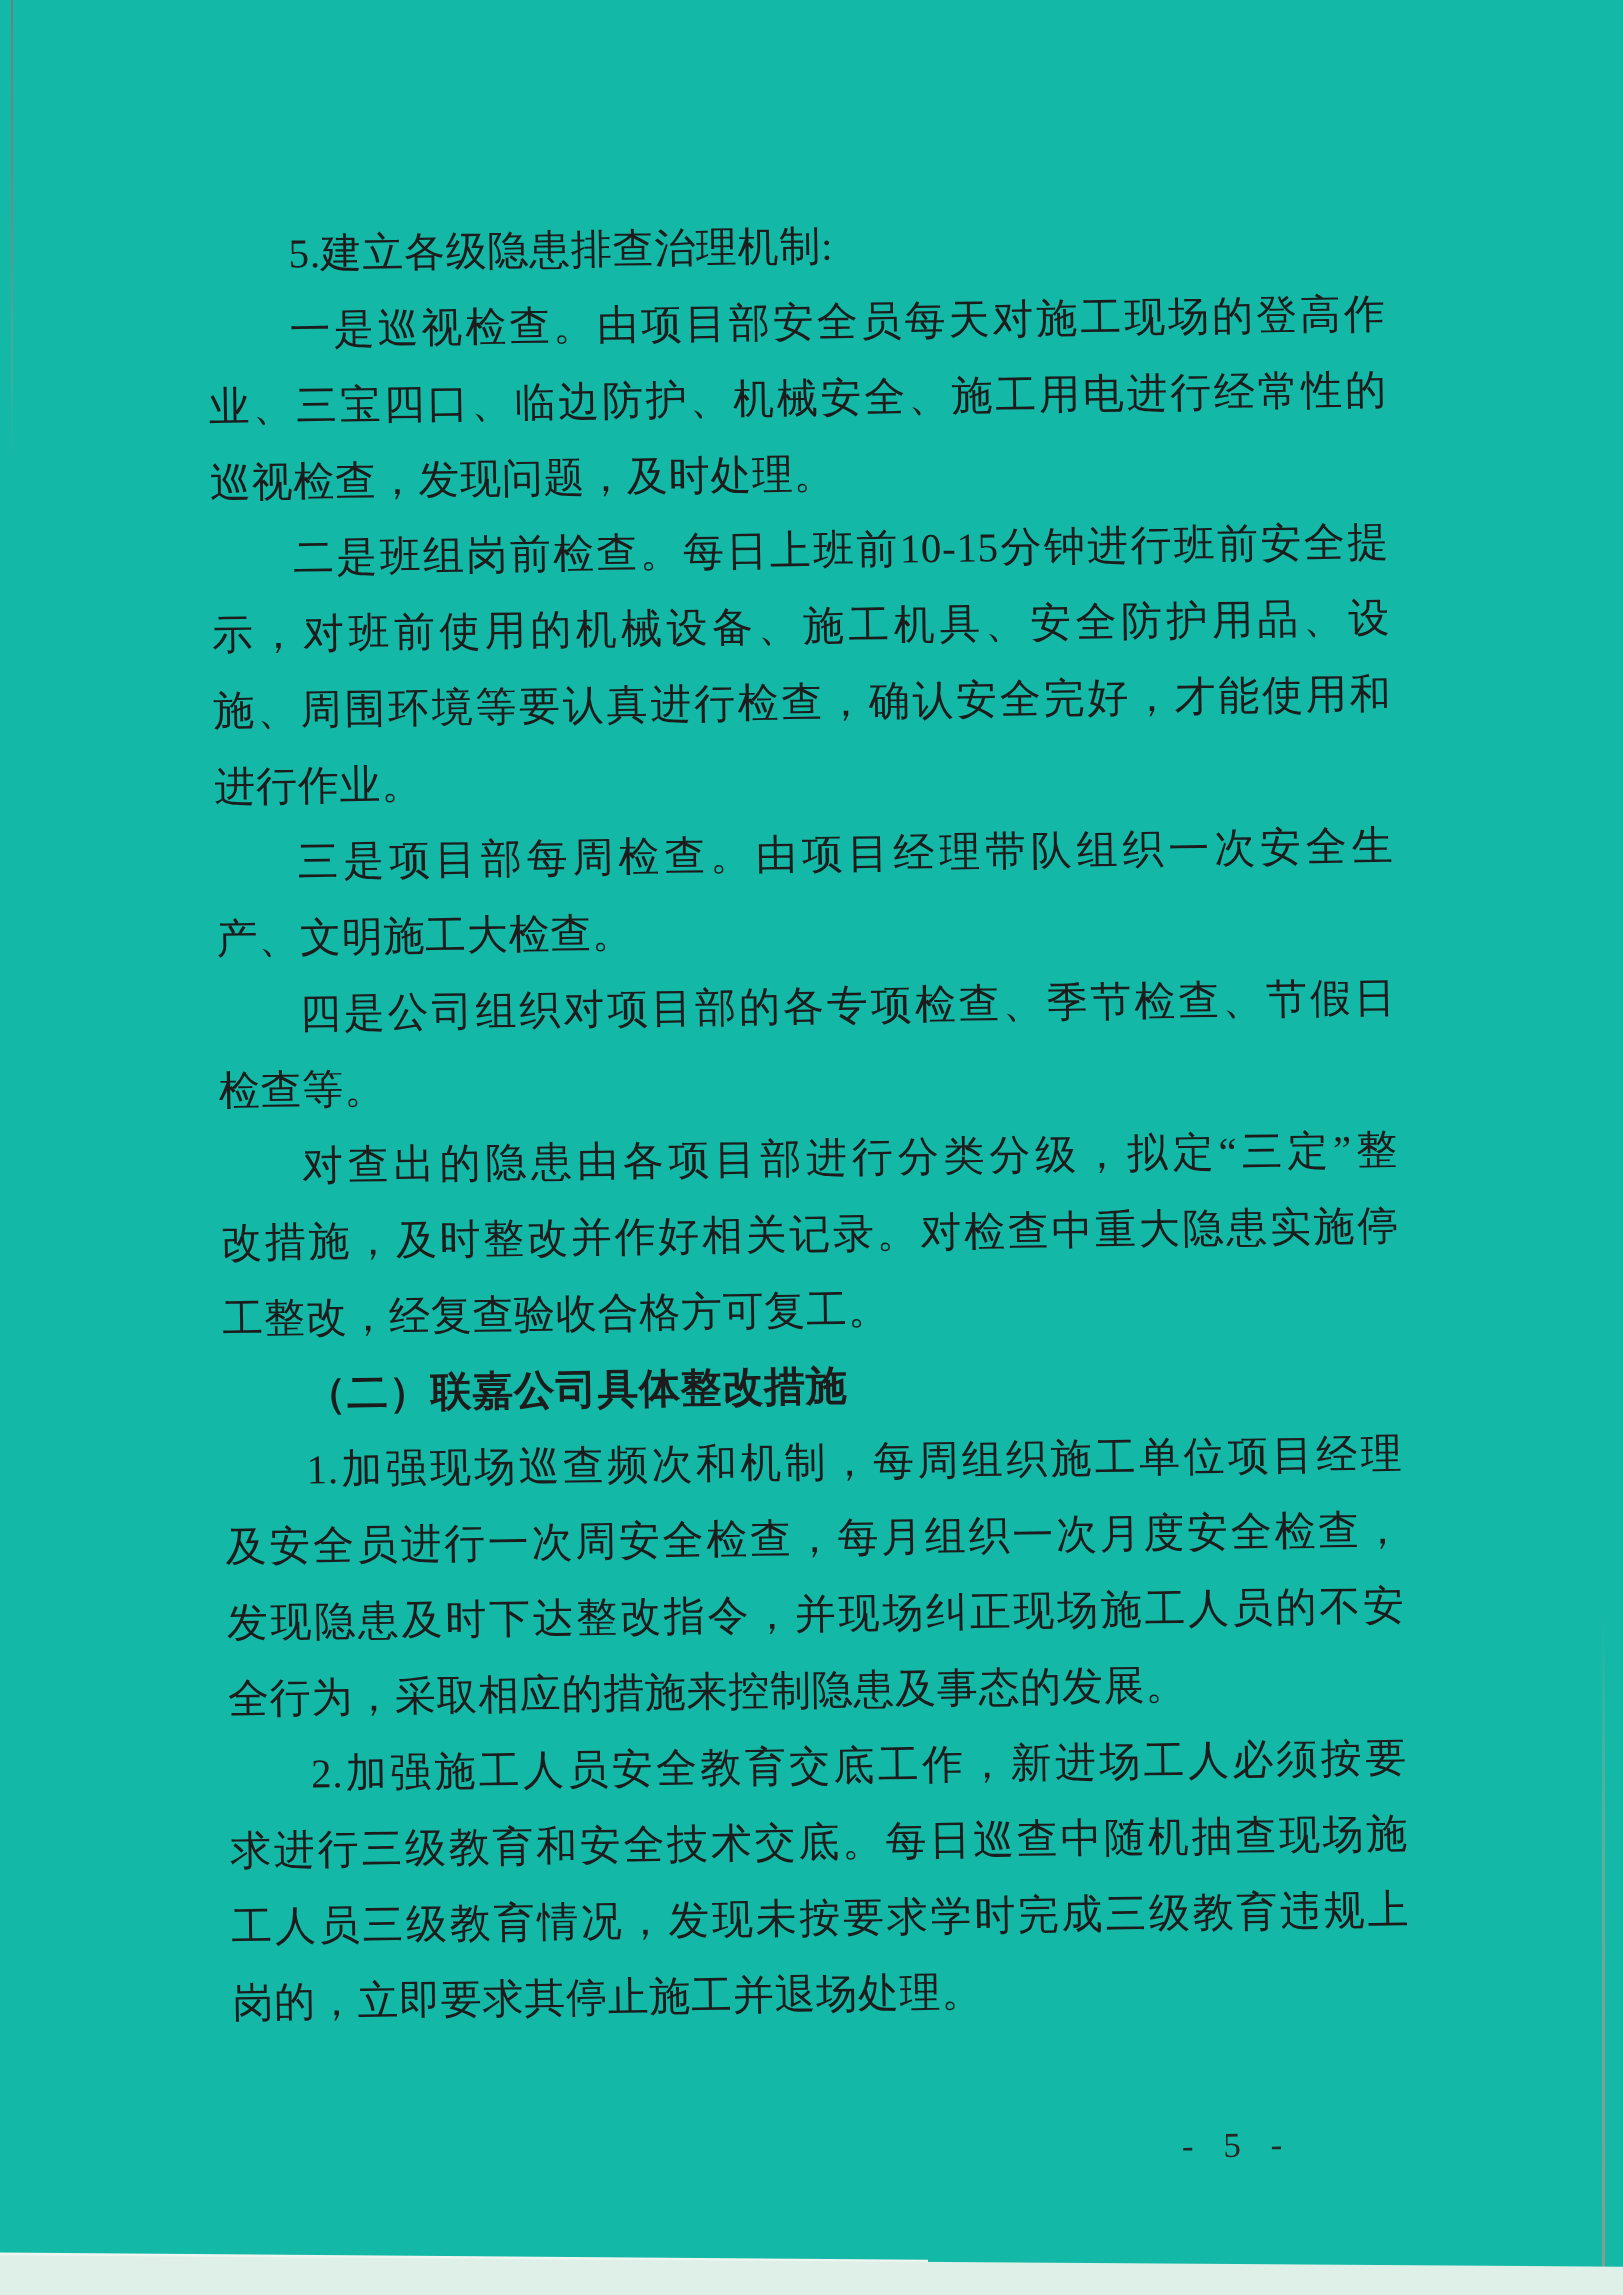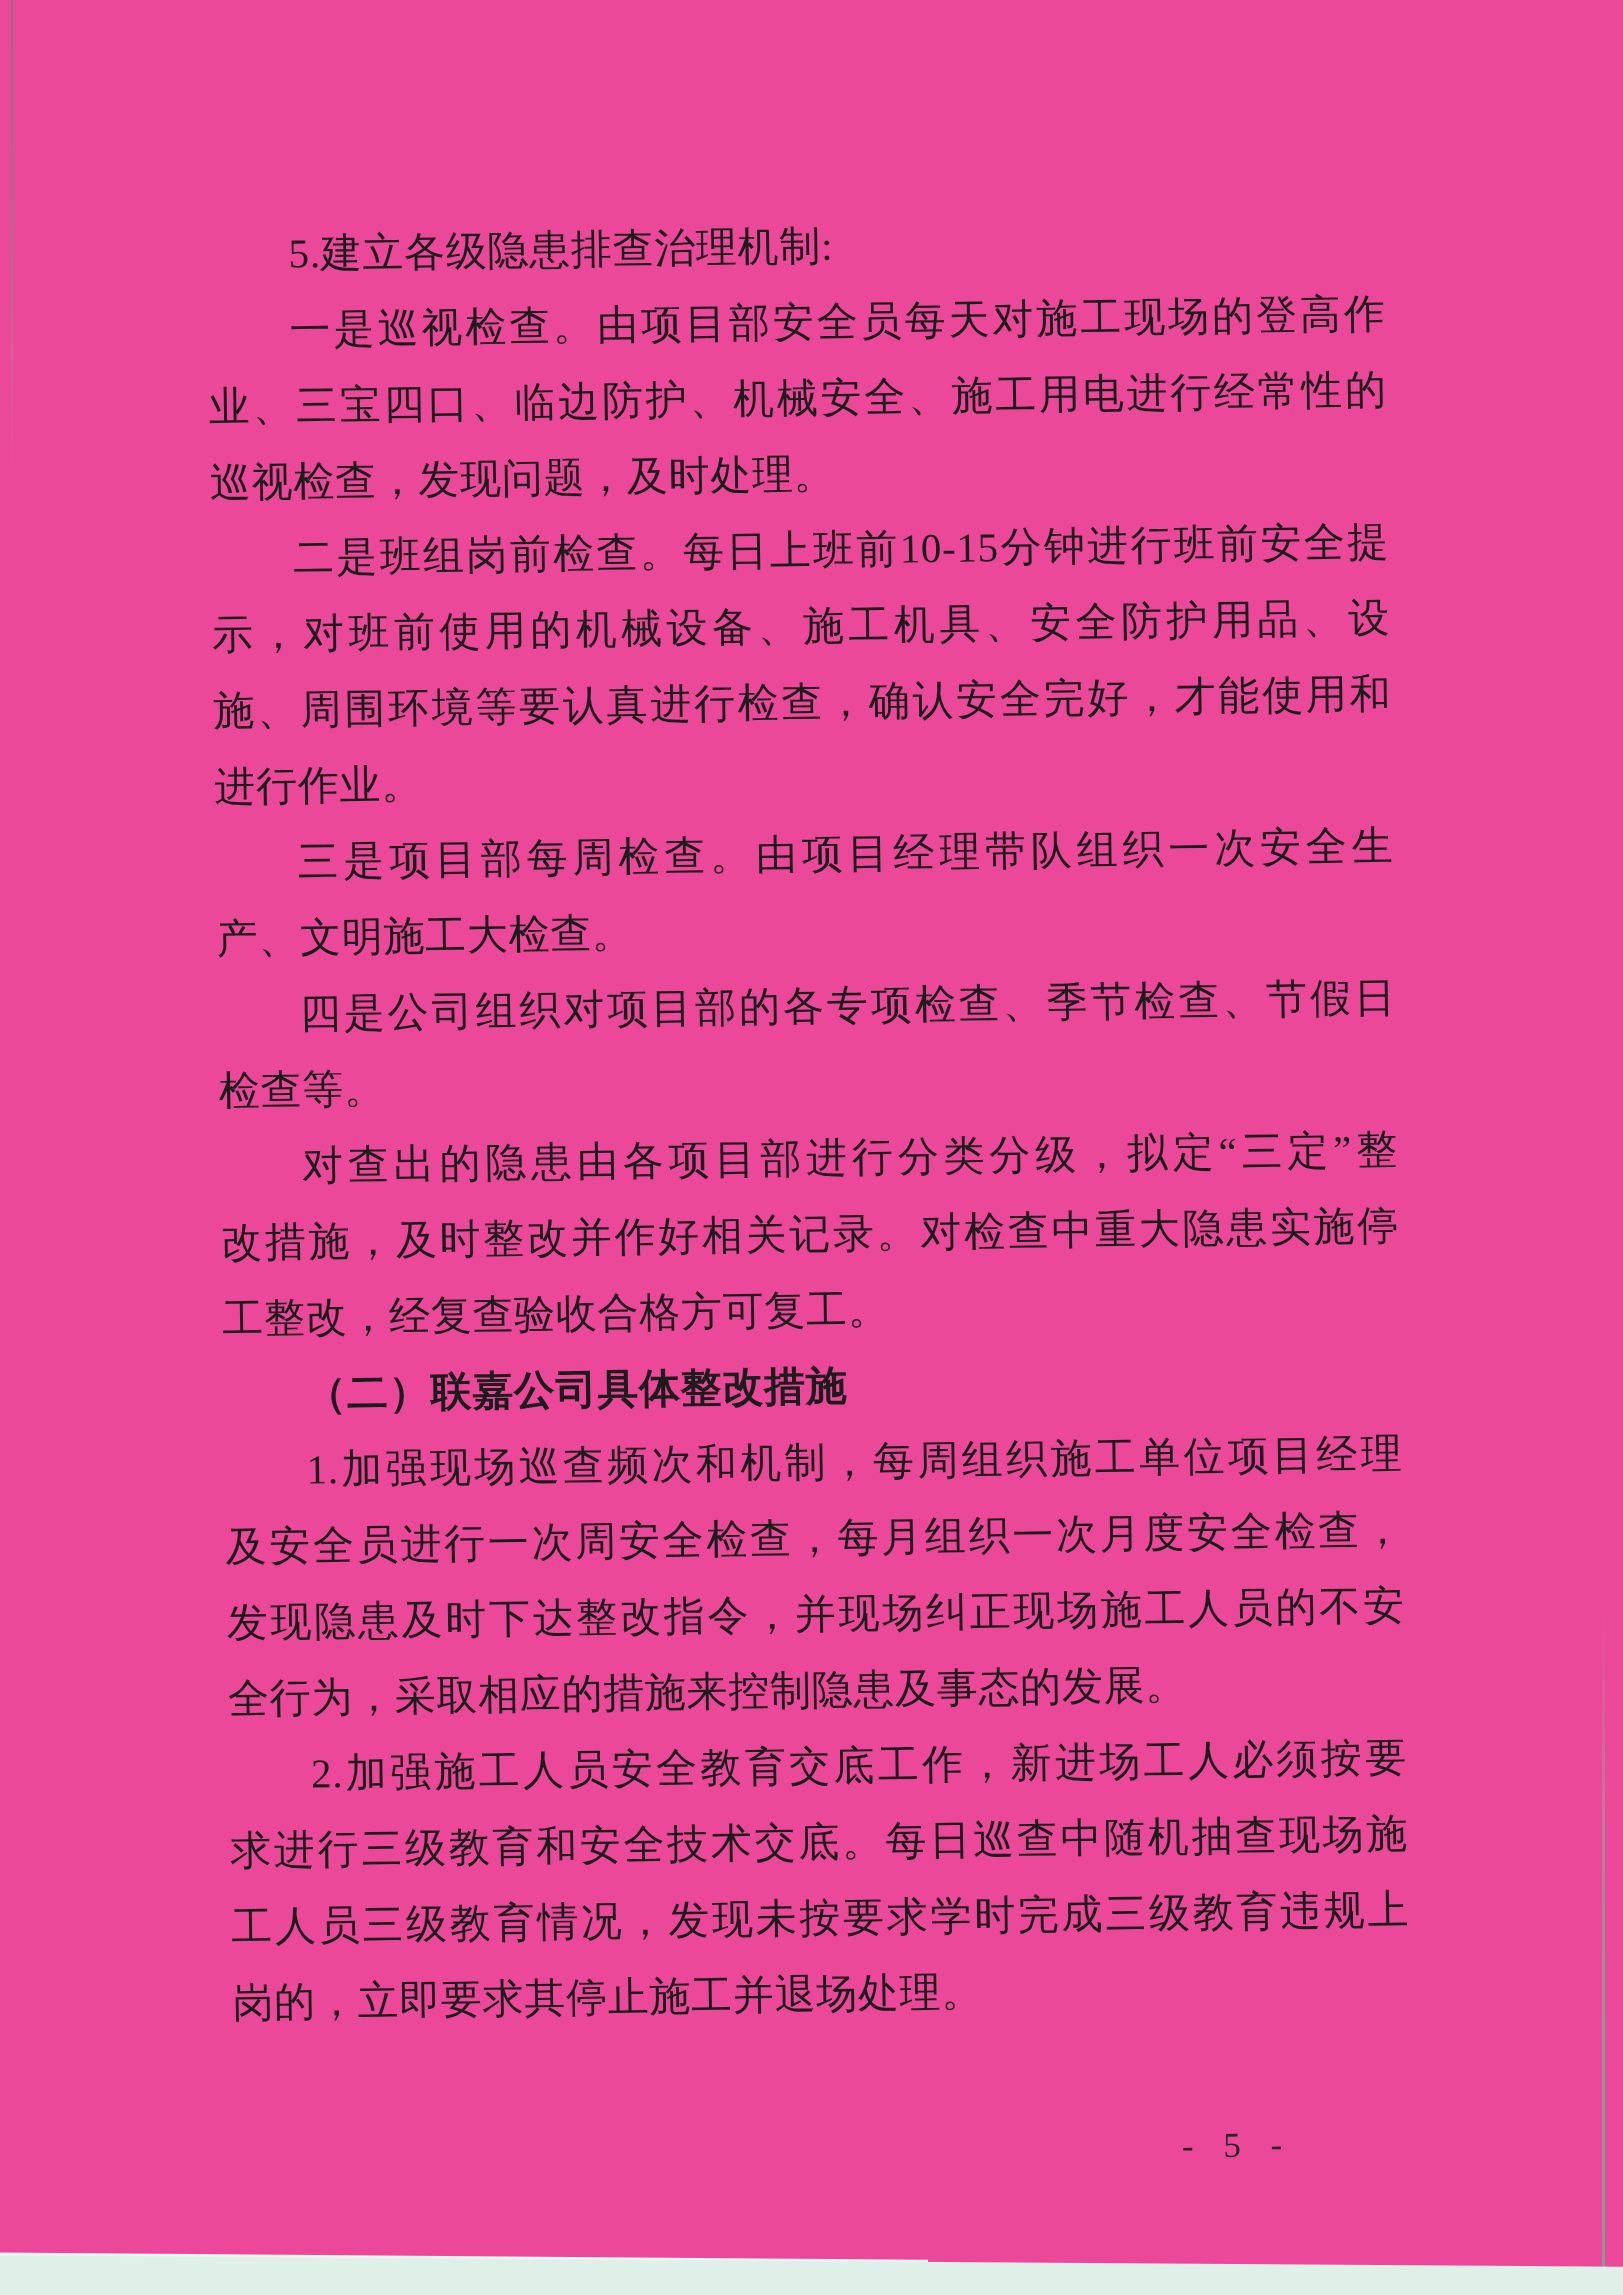--- a/index.html
+++ b/index.html
@@ -1,20 +1,20 @@
 <!DOCTYPE html>
 <html style="font-size:10.5px"><head>
 <meta charset="utf-8">
 <style>
   html,body{margin:0;padding:0;background:#ffffff;}
   .page{
     position:relative;
     width:1623px;
     height:2295px;
-    background:#ec4899;
+    background:#14b8a6;
     overflow:hidden;
     font-family:"Liberation Serif","DejaVu Serif",serif;
   }
   
   .edge-line-left{
     position:absolute;left:10.5px;top:0;width:2.6px;height:471px;
     background:linear-gradient(to bottom,
       rgba(120,120,120,0.85) 0%,
       rgba(130,130,130,0.8) 45%,
       rgba(150,150,150,0.35) 75%,

